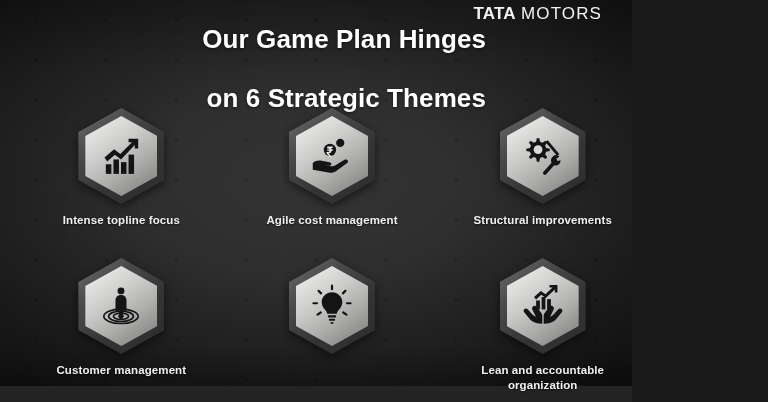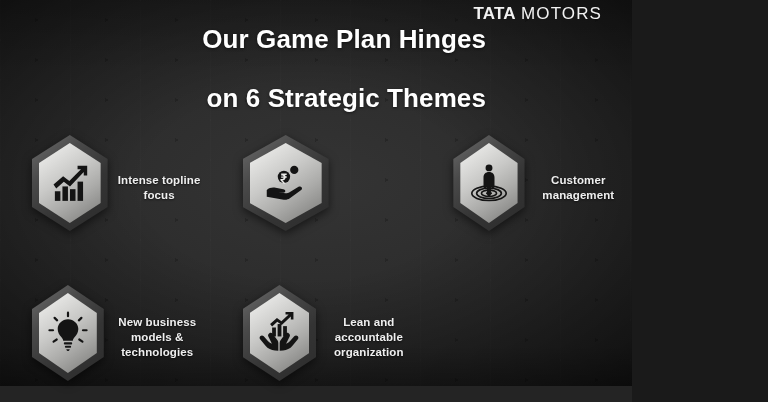--- a/index.html
+++ b/index.html
@@ -111,21 +111,21 @@
   .grid {
     position: absolute;
     left: 0; right: 0;
     top: 108px;
     display: grid;
     grid-template-columns: repeat(3, 1fr);
     grid-template-rows: 150px 150px;
   }
   .cell {
     display: flex;
-    flex-direction: row;
+    flex-direction: column;
     align-items: center;
     padding-left: 32px;
   }
 
   .hex-wrap {
     position: relative;
     width: 86px;
     height: 96px;
     filter: drop-shadow(0 3px 5px rgba(0,0,0,.55));
   }
@@ -215,22 +215,39 @@
         <div class="hex-inner"></div>
         <div class="hex-icon">
           <svg viewBox="0 0 64 64" aria-hidden="true">
             <circle cx="44" cy="13" r="6"></circle>
             <circle cx="29" cy="23" r="9" fill="#141414"></circle>
             <path d="M25 18h8v2.2h-2.6c.5.5.8 1.1 1 1.8H33v2.2h-1.6c-.3 2.3-2.1 3.8-4.6 3.9l4.7 4.9h-2.9l-4.7-5v-2h1.6c1.7 0 2.9-.7 3.2-1.8H25V22.6h3.6c-.4-.9-1.4-1.4-2.9-1.4H25V18z" fill="#e8e8e6"></path>
             <path d="M4 42c4-3 8-4 13-3l11 2c2 .4 3 1.4 3 2.8 0 1.5-1.2 2.5-3 2.4l-8-.4 12 1.2c1.6.2 3.2-.2 4.6-1.1l13.6-8.3c1.8-1.1 3.8-.6 4.7.9.8 1.4.3 3.1-1.3 4.2L37.6 54.2c-2.6 1.8-5.7 2.5-8.8 2L4 52V42z"></path>
           </svg>
         </div>
       </div>
-    </div>
-
+      <div class="cell-label">Agile cost management</div>
+    </div>
+
+    <div class="cell">
+      <div class="hex-wrap">
+        <div class="hex-outer"></div>
+        <div class="hex-inner"></div>
+        <div class="hex-icon">
+          <svg viewBox="0 0 64 64" aria-hidden="true">
+            <path d="M23 6l3.6.0 1 5.3 3.6 1.5 4.4-3.1 2.6 2.6-3.1 4.4 1.5 3.6 5.3 1v3.6l-5.3 1-1.5 3.6 3.1 4.4-2.6 2.6-4.4-3.1-3.6 1.5-1 5.3H23l-1-5.3-3.6-1.5-4.4 3.1-2.6-2.6 3.1-4.4-1.5-3.6-5.3-1v-3.6l5.3-1 1.5-3.6-3.1-4.4 2.6-2.6 4.4 3.1 3.6-1.5L23 6z"></path>
+            <circle cx="24.8" cy="22.6" r="6.4" fill="#d9d9d7"></circle>
+            <path d="M37 10.5l3.6-2.2 14 22.6-3.6 2.2L37 10.5z" transform="rotate(-8 45 21)"></path>
+            <path d="M47.5 31.5c2.8-1.7 6.4-1 8.3 1.6l-4.2 2.6 1.3 3.6 4.6-1.1c.2 3.2-1.6 6.2-4.6 7.3-1.6.6-3.2.5-4.6 0L36.7 58.6c-1 1.1-2.7 1.2-3.8.2-1.1-1-1.2-2.7-.2-3.8l11.8-13.2c-.8-1.3-1.1-2.9-.8-4.5.4-2.3 1.8-4.2 3.8-5.3z"></path>
+            <path d="M30.5 51.6l8-8.8 3.6 3.3-8 8.8-3.6-3.3z" fill="#d9d9d7" opacity="0"></path>
+          </svg>
+        </div>
+      </div>
+      <div class="cell-label">Structural improvements</div>
+    </div>
 
     <div class="cell">
       <div class="hex-wrap">
         <div class="hex-outer"></div>
         <div class="hex-inner"></div>
         <div class="hex-icon">
           <svg viewBox="0 0 64 64" aria-hidden="true">
             <ellipse cx="32" cy="47" rx="25" ry="10.5" fill="none" stroke="#141414" stroke-width="2.4"></ellipse>
             <ellipse cx="32" cy="47" rx="18" ry="7.6" fill="none" stroke="#141414" stroke-width="2.4"></ellipse>
             <ellipse cx="32" cy="47" rx="11" ry="4.7" fill="none" stroke="#141414" stroke-width="2.4"></ellipse>
@@ -258,22 +275,20 @@
               <line x1="12.5" y1="10" x2="16.2" y2="13.6"></line>
               <line x1="51.5" y1="10" x2="47.8" y2="13.6"></line>
               <line x1="5" y1="28" x2="10.2" y2="28"></line>
               <line x1="59" y1="28" x2="53.8" y2="28"></line>
               <line x1="11" y1="44.5" x2="15.6" y2="41.5"></line>
               <line x1="53" y1="44.5" x2="48.4" y2="41.5"></line>
             </g>
           </svg>
         </div>
       </div>
-      <div class="cell-label">New business
-models &amp; technologies</div>
     </div>
 
     <div class="cell">
       <div class="hex-wrap">
         <div class="hex-outer"></div>
         <div class="hex-inner"></div>
         <div class="hex-icon">
           <svg viewBox="0 0 64 64" aria-hidden="true">
             <rect x="22" y="24" width="5.5" height="13"></rect>
             <rect x="30" y="19" width="5.5" height="18"></rect>

